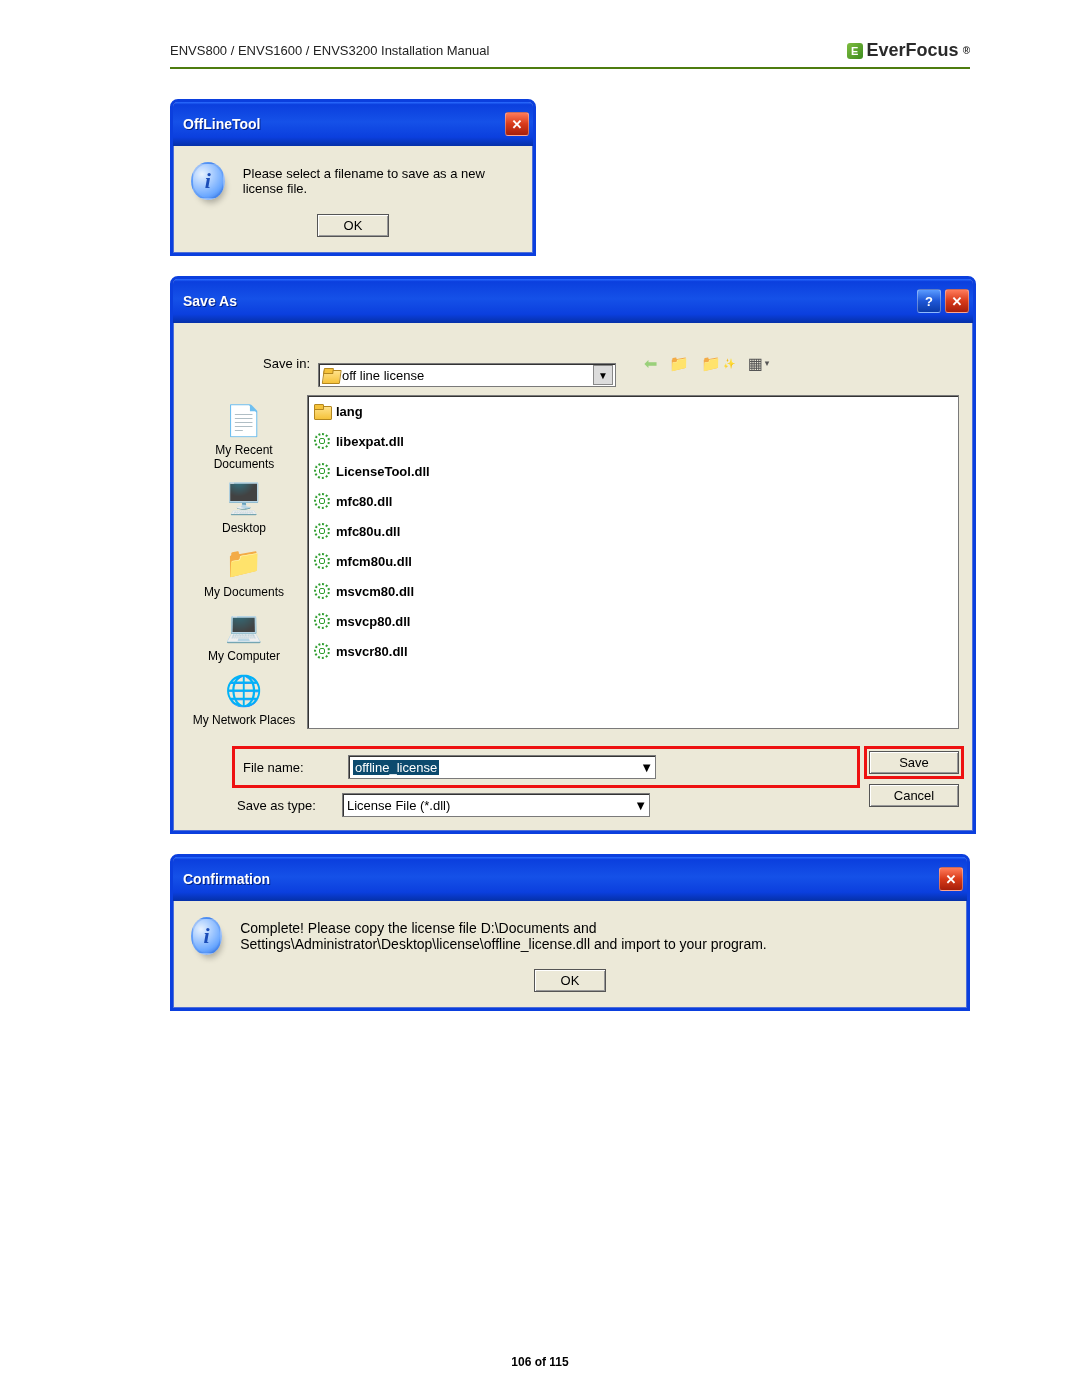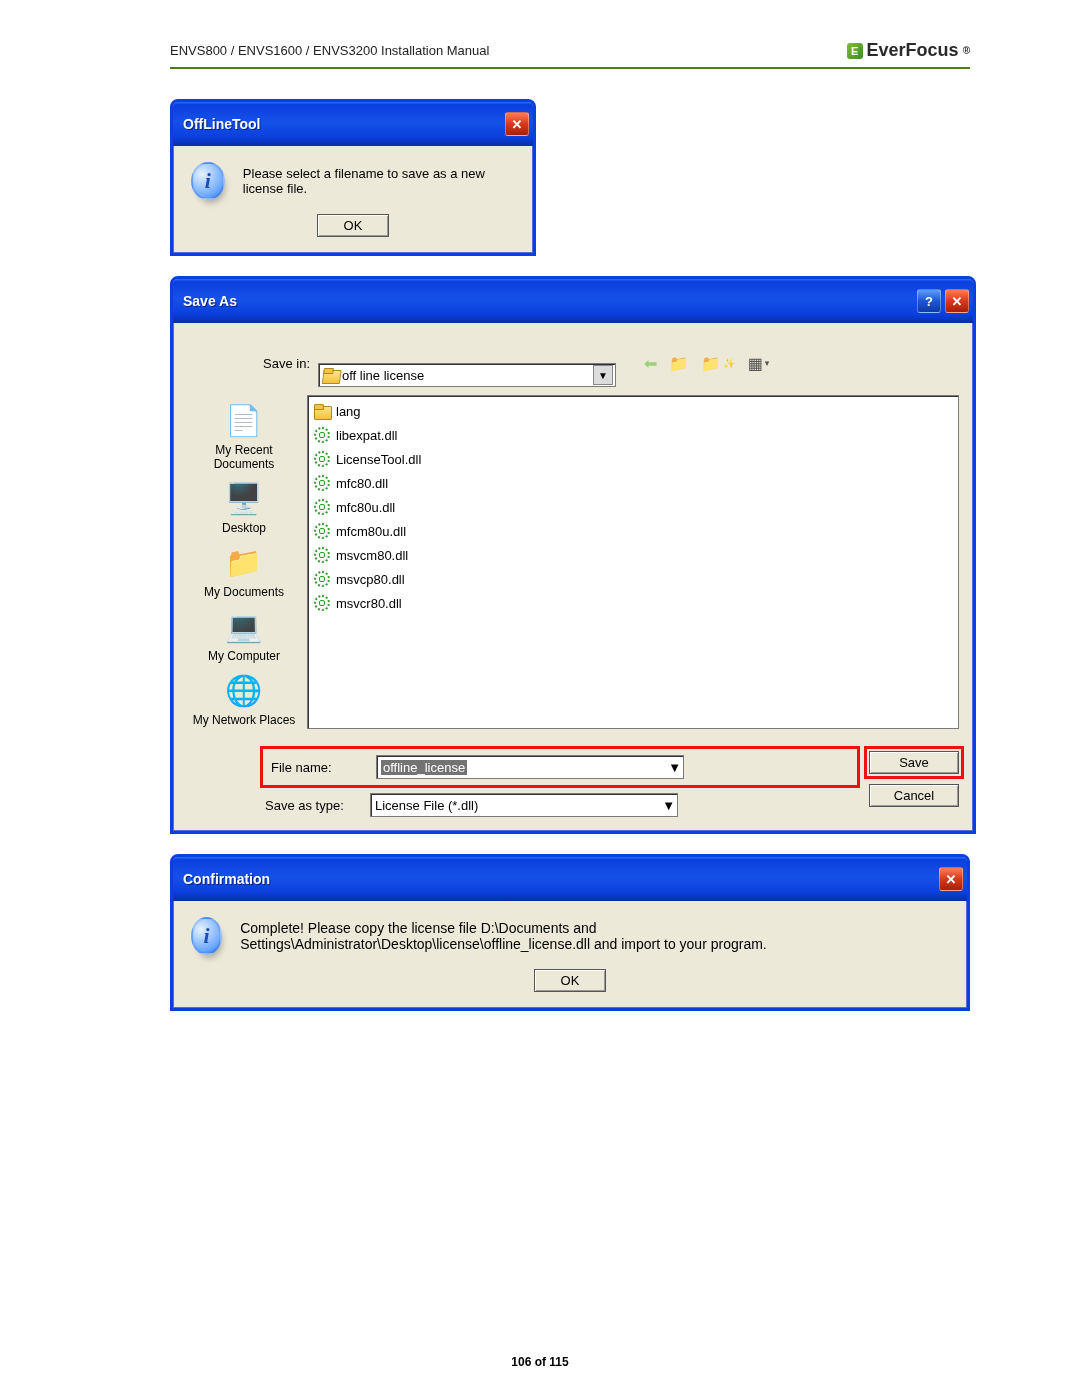--- a/index.html
+++ b/index.html
@@ -130,39 +130,39 @@
   .place .pic {
     width:44px;height:40px;margin:4px auto 2px;
     display:flex;align-items:center;justify-content:center;font-size:30px;
   }
   .file-pane {
     flex:1;
     background:#fff;border:1px solid #7a7a7a;
     box-shadow:1px 1px 0 #333 inset;
     padding:6px;
     min-height:300px;
-    display:flex;flex-direction:column;gap:6px;
+    display:flex;flex-direction:column;gap:12px;font-weight:bold;
   }
   .frow{display:flex;align-items:center;gap:6px;font-size:13px;height:18px}
   .bottom-inputs{
     flex:1;
     display:flex;flex-direction:column;gap:10px;margin-top:8px;
   }
   .in-row{display:flex;align-items:center;gap:10px}
   .in-row .lbl{width:95px}
   .text-combo{
     background:#fff;border:1px solid #7a7a7a;box-shadow:1px 1px 0 #333 inset;
     height:22px;flex:1;max-width:300px;display:flex;align-items:center;justify-content:space-between;padding:0 2px 0 4px;
   }
-  .text-combo .sel{background:#737373;color:#fff;padding:0 2px}
+  .text-combo .sel{background:#0c4a6e;color:#fff;padding:0 2px}
   .redbox{outline:3px solid #e11; outline-offset:2px;}
   .side-btns{display:flex;flex-direction:column;gap:10px;margin-left:auto;width:90px;align-items:stretch;margin-top:8px}
   .side-btns .xp-btn{padding:3px 0;text-align:center}
 
-  .saveas-lower{display:flex;padding:0 14px 14px 92px;gap:14px;}
+  .saveas-lower{display:flex;padding:0 14px 14px 64px;gap:14px;}
 
   .page-footer{position:absolute;bottom:28px;left:0;width:100%;text-align:center;font-size:12px;font-weight:bold}
 </style>
 </head>
 <body>
 
 <div class="page">
 
   <div class="doc-header">
     <span class="title-text">ENVS800 / ENVS1600 / ENVS3200 Installation Manual</span>

